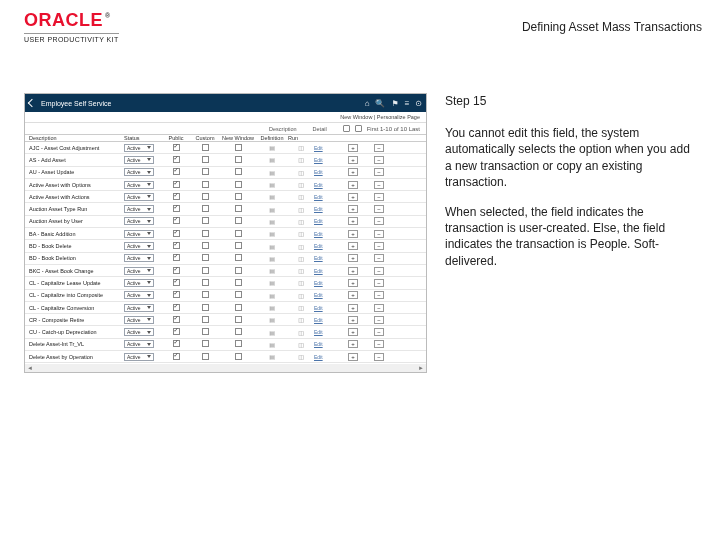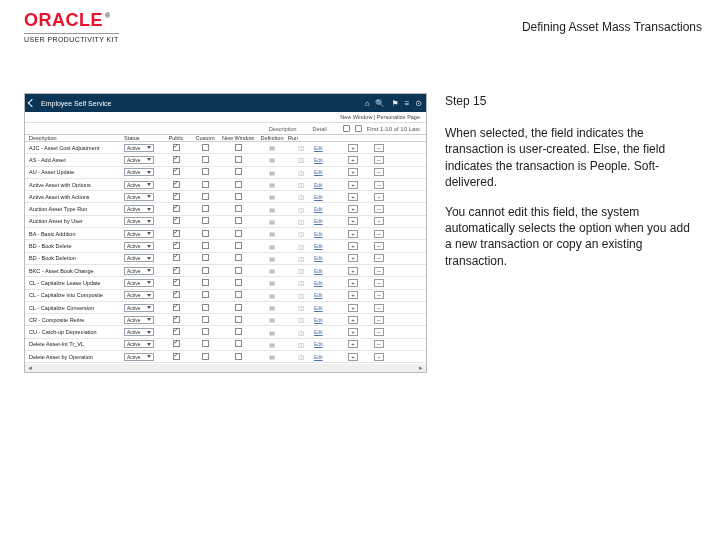--- a/index.html
+++ b/index.html
@@ -411,17 +411,17 @@
         </div>
         <div class="scroll-x">
           <span class="sx-arrow">◄</span>
           <span class="sx-arrow">►</span>
         </div>
       </div>
     </div>
 
     <div class="notes">
       <p class="step">Step 15</p>
+      <p>You cannot edit this field, the system automatically selects the option when you add a new transaction or copy an existing transaction.</p>
       <p>When selected, the field indicates the transaction is user-created. Else, the field indicates the transaction is People. Soft-delivered.</p>
-      <p>You cannot edit this field, the system automatically selects the option when you add a new transaction or copy an existing transaction.</p>
     </div>
   </div>
 </div>
 
 </body></html>

